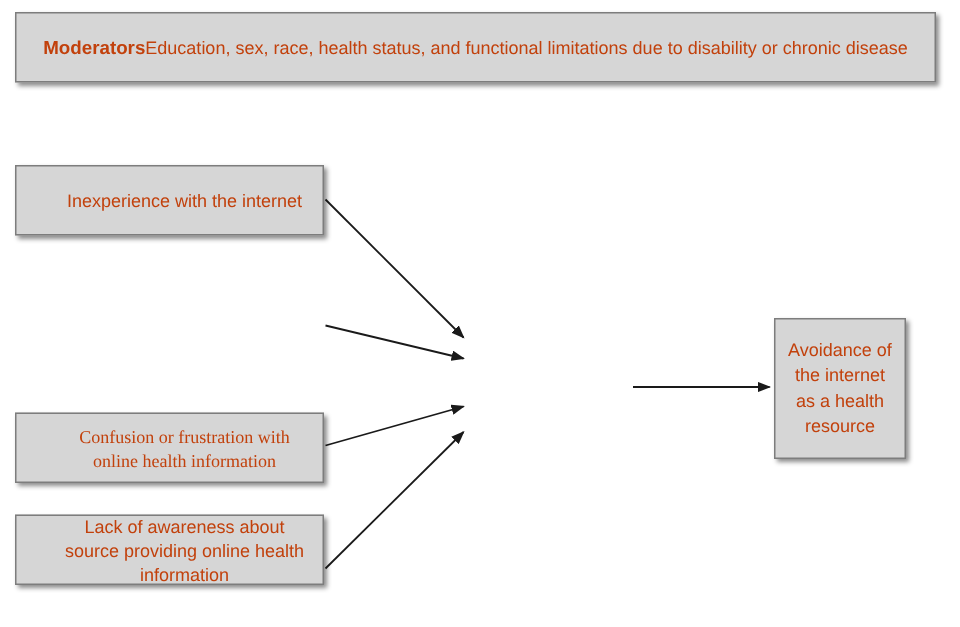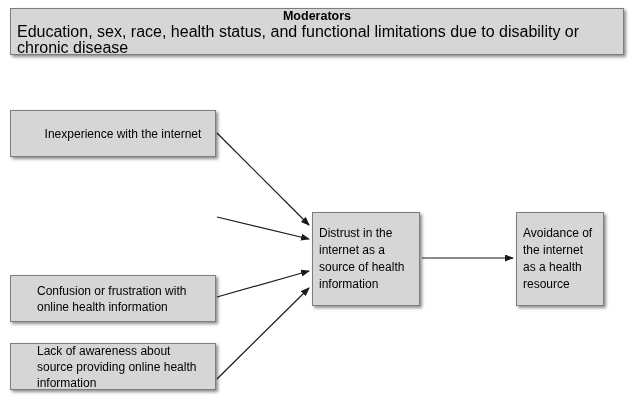--- a/index.html
+++ b/index.html
@@ -15,50 +15,51 @@
     background: #ffffff;
     overflow: hidden;
   }
   .node {
     position: absolute;
     box-sizing: border-box;
     background: #d6d6d6;
     border: 1px solid #7d7d7d;
     box-shadow: 2px 2px 3px rgba(0,0,0,0.45);
     display: flex;
-    flex-direction: column;
+    flex-direction: row;
     align-items: center;
     justify-content: center;
-    color: #000000;
+    text-align: center;
+    color: #c2410c;
     font-size: 12px;
     line-height: 16px;
     padding: 2px 6px;
   }
   .moderators-box {
     left: 10px;
     top: 8px;
     width: 614px;
     height: 47px;
   }
   .moderators-title {
     font-weight: bold;
     font-size: 12.5px;
   }
   .moderators-subtitle {
-    font-size: 16px;
+    font-size: 12px;
   }
   .cause-box {
     left: 10px;
     width: 206px;
     height: 47px;
     padding-left: 26px;
   }
   .cause-1 { top: 110px; }
   .cause-2 { top: 193px; }
-  .cause-3 { top: 275px; }
+  .cause-3 { top: 275px; font-family: Liberation Serif, serif; }
   .cause-4 { top: 343px; }
   .mediator-box {
     left: 312px;
     top: 212px;
     width: 108px;
     height: 94px;
     line-height: 17px;
   }
   .outcome-box {
     left: 516px;
@@ -107,21 +108,18 @@
 
 
   <div class="node cause-box cause-3">
     <span>Confusion or frustration with online health information</span>
   </div>
 
   <div class="node cause-box cause-4">
     <span>Lack of awareness about source providing online health information</span>
   </div>
 
-  <div class="node mediator-box">
-    <span>Distrust in the internet as a source of health information</span>
-  </div>
 
   <div class="node outcome-box">
     <span>Avoidance of the internet as a health resource</span>
   </div>
 
 </div>
 
 </body></html>

